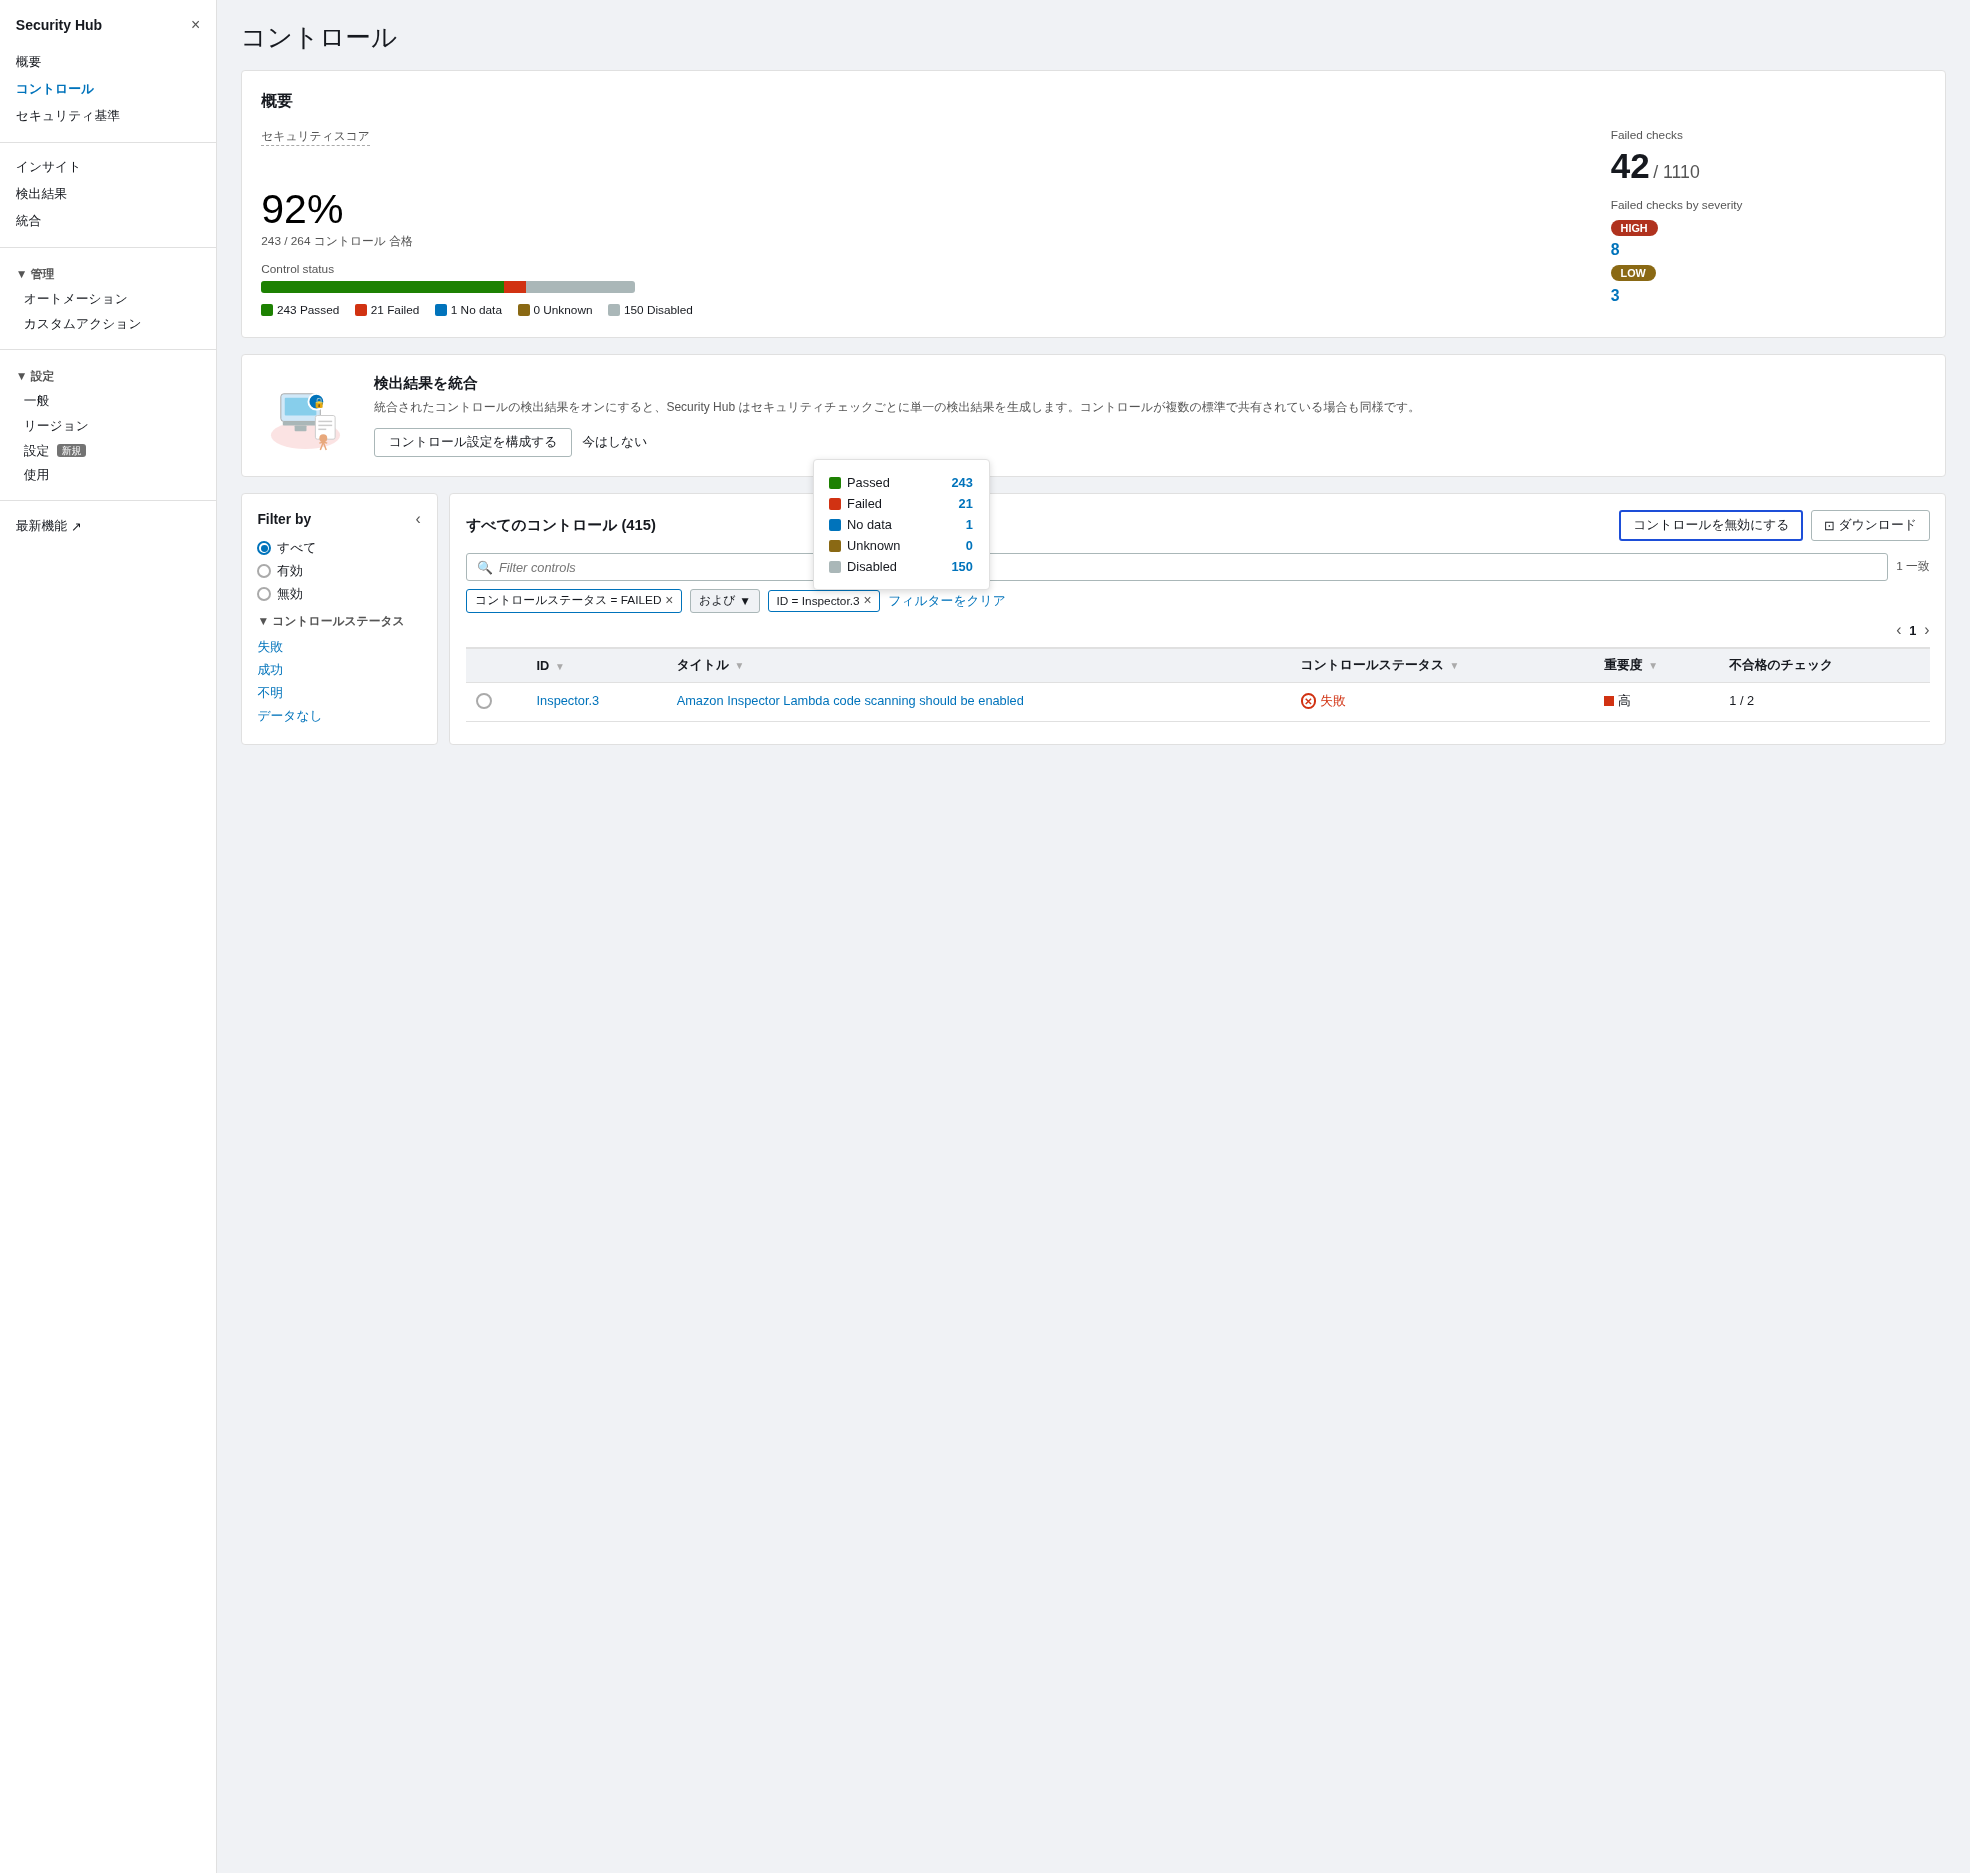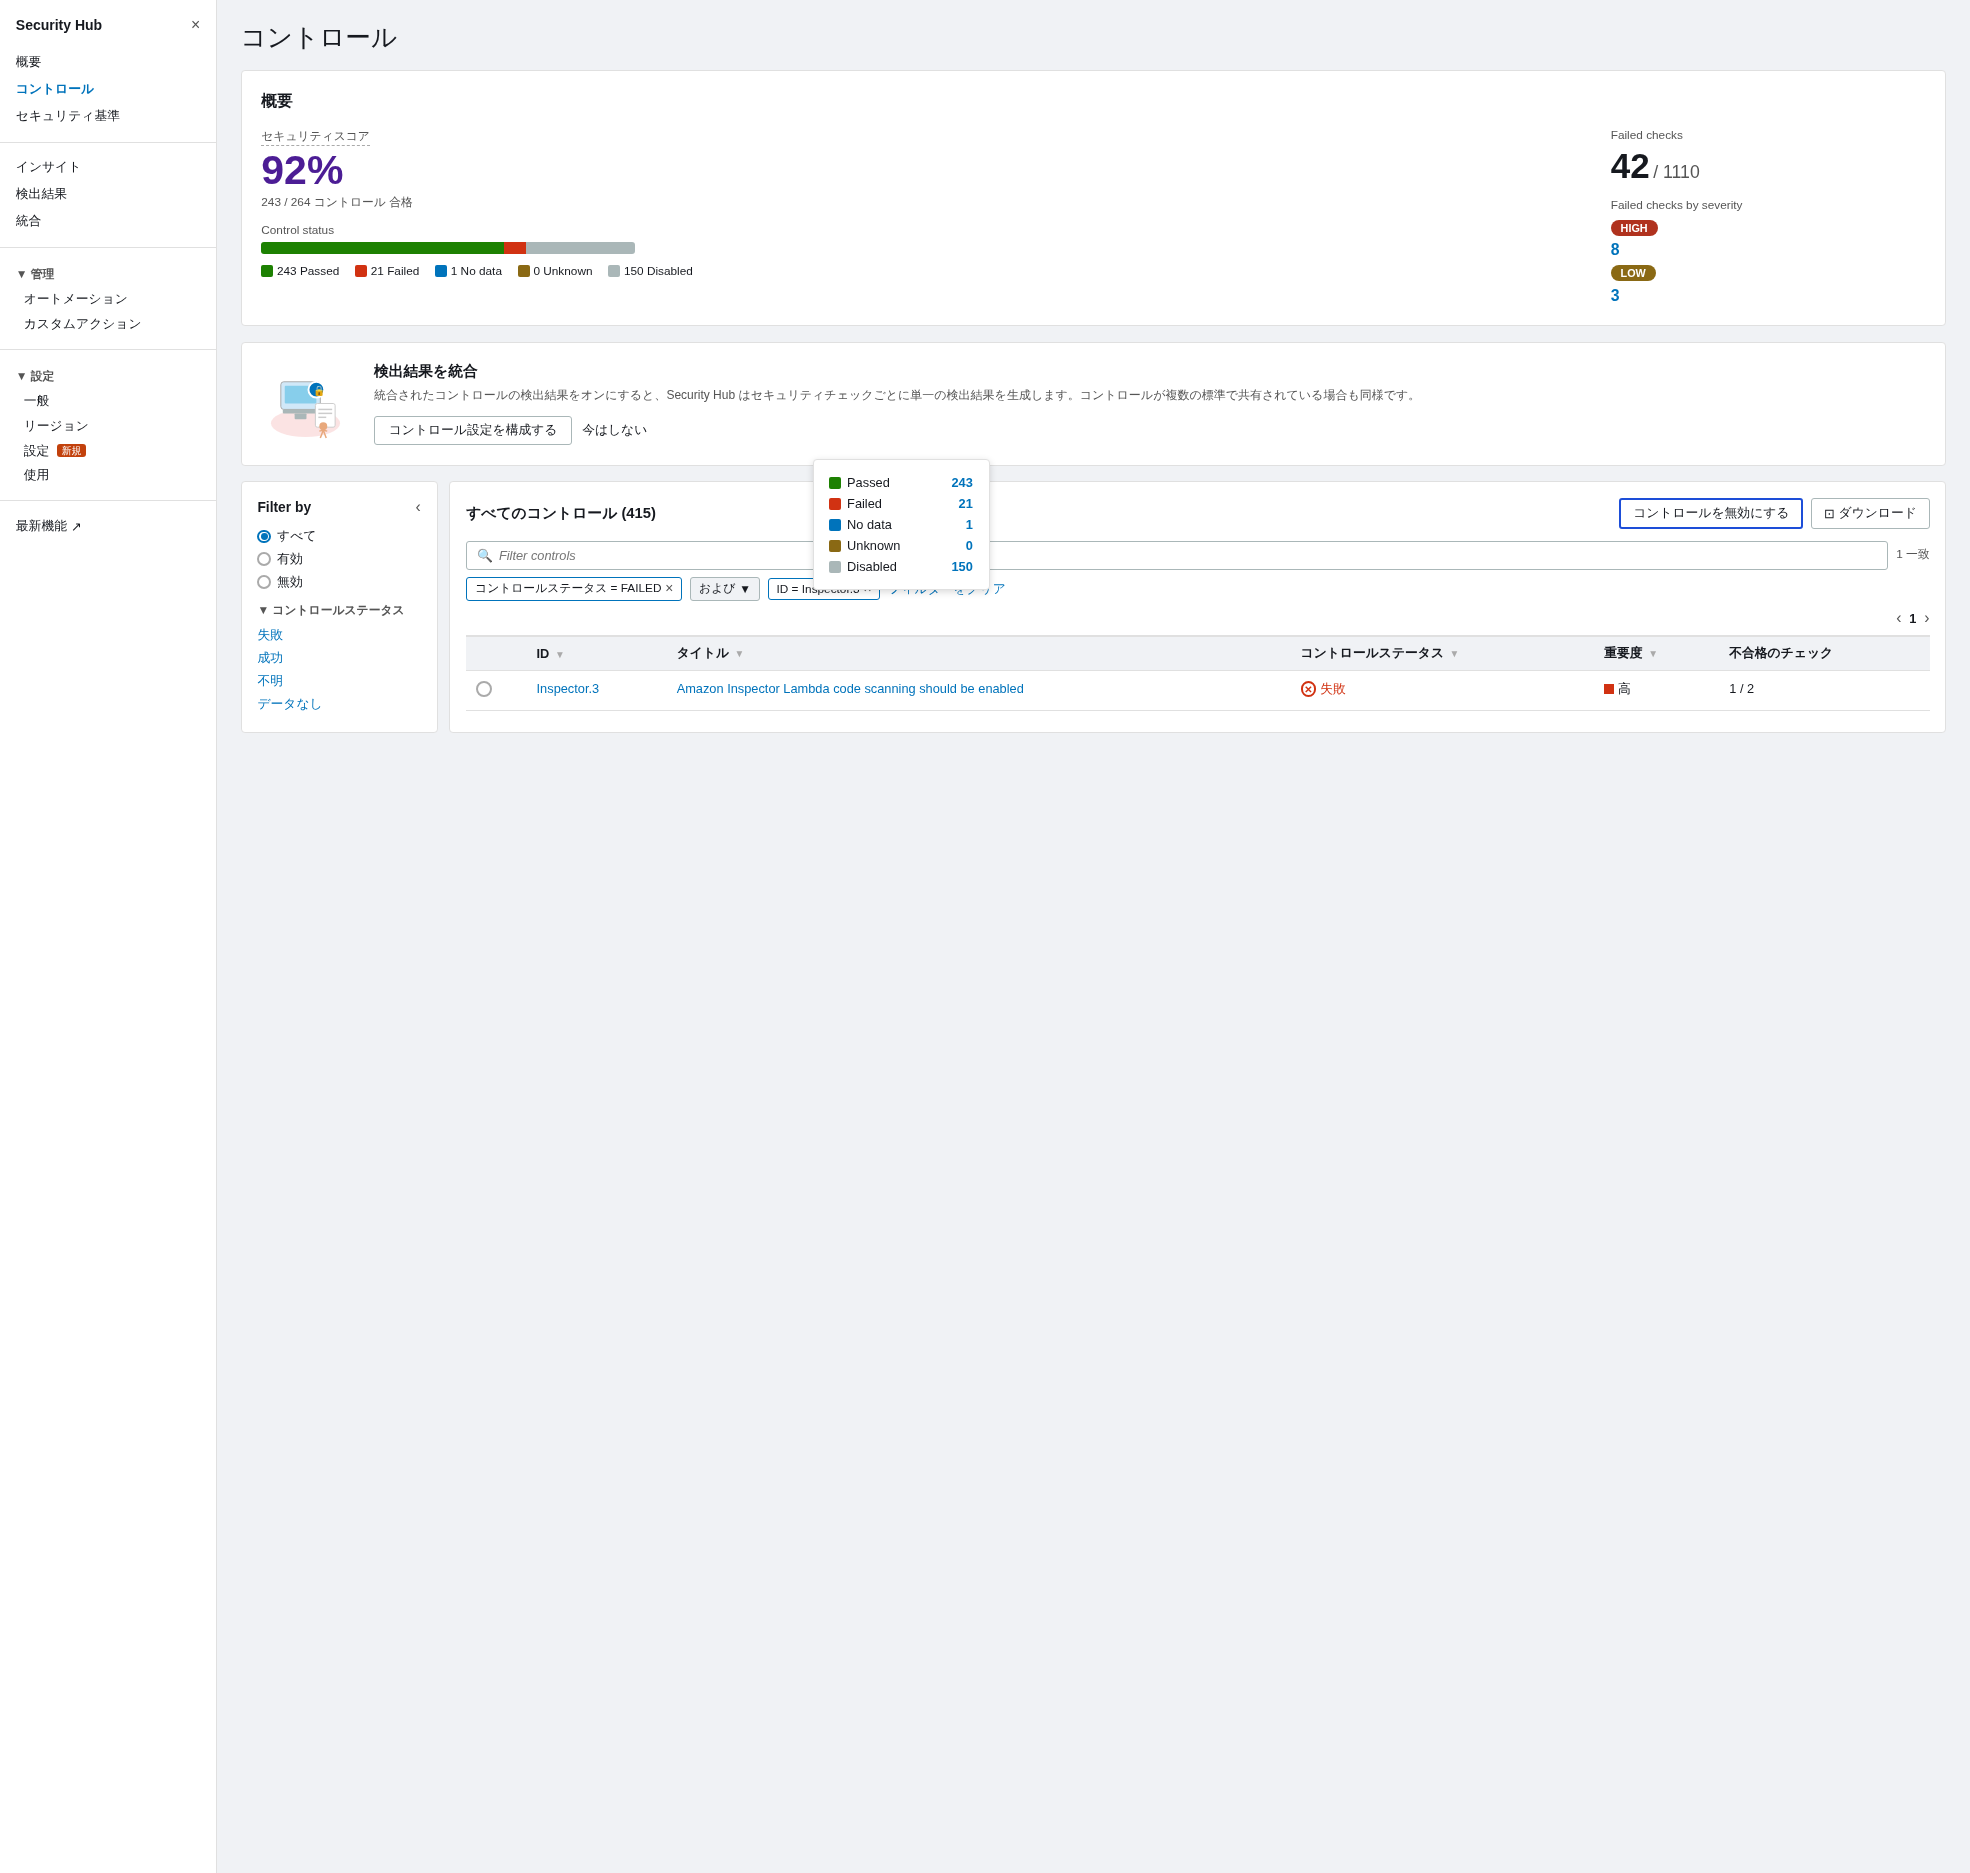--- a/index.html
+++ b/index.html
@@ -9,37 +9,37 @@
     .sidebar { width: 217px; min-width: 217px; background: #fff; border-right: 1px solid #e0e0e0; display: flex; flex-direction: column; padding: 15.8px 0; overflow-y: auto; }
     .sidebar-header { display: flex; align-items: center; justify-content: space-between; padding: 0 15.8px 15.8px; }
     .sidebar-title { font-size: 14px; font-weight: 700; color: #16191f; }
     .sidebar-close { color: #555; cursor: pointer; font-size: 15.8px; border: none; background: none; }
     .sidebar-nav { padding: 0 15.8px; }
     .sidebar-nav-item { display: block; padding: 4.9px 0; color: #16191f; text-decoration: none; font-size: 12.8px; cursor: pointer; }
     .sidebar-nav-item.active { color: #0073bb; font-weight: 600; }
     .sidebar-divider { border: none; border-top: 1px solid #e0e0e0; margin: 11.8px 0; }
     .sidebar-section-title { font-size: 11.8px; font-weight: 600; color: #555; padding: 7.9px 0 3.9px; }
     .sidebar-sub-item { display: block; padding: 3.9px 0 3.9px 7.9px; color: #16191f; font-size: 12.8px; cursor: pointer; text-decoration: none; }
-    .badge-new { background: #c2410c; color: #fff; font-size: 9.9px; padding: 1px 4.9px; border-radius: 3px; margin-left: 3.9px; vertical-align: middle; }
+    .badge-new { background: #737373; color: #fff; font-size: 9.9px; padding: 1px 4.9px; border-radius: 3px; margin-left: 3.9px; vertical-align: middle; }
     .sidebar-external { color: #16191f; font-size: 12.8px; padding: 4.9px 0; display: flex; align-items: center; gap: 3.9px; cursor: pointer; }
 
     
     .main { flex: 1; overflow-y: auto; background: #f0f2f5; padding: 19.7px 23.6px; }
     .page-title { font-size: 25.6px; font-weight: 400; color: #16191f; margin-bottom: 15.8px; }
 
     
     .card { background: #fff; border: 1px solid #e0e0e0; border-radius: 3.9px; padding: 19.7px; margin-bottom: 15.8px; }
 
     
     .overview-title { font-size: 15.8px; font-weight: 600; margin-bottom: 15.8px; }
     .overview-grid { display: flex; gap: 39px; }
     .overview-left { flex: 1; }
     .overview-right { min-width: 315px; }
     .score-label { font-size: 11.8px; color: #555; border-bottom: 1px dashed #aaa; display: inline-block; margin-bottom: 3.9px; }
-    .score-value { font-size: 41px; font-weight: 700; color: #4c1d95; line-height: 1; }
+    .score-value { font-size: 41px; font-weight: 400; color: #000000; line-height: 1; margin-top: 39px; }
     .score-sub { font-size: 11.8px; color: #555; margin-top: 3.9px; margin-bottom: 11.8px; }
     .control-status-label { font-size: 11.8px; color: #555; margin-bottom: 5.9px; }
     .progress-bar-container { display: flex; height: 11.8px; border-radius: 3px; overflow: hidden; width: 100%; max-width: 374px; margin-bottom: 9.9px; }
     .progress-green { background: #1d8102; }
     .progress-red { background: #d13212; }
     .progress-gray { background: #aab7b8; flex: 1; }
     .legend { display: flex; gap: 15.8px; flex-wrap: wrap; font-size: 11.8px; }
     .legend-item { display: flex; align-items: center; gap: 3.9px; }
     .legend-dot { width: 11.8px; height: 11.8px; border-radius: 2px; display: inline-block; }
     .dot-green { background: #1d8102; }

